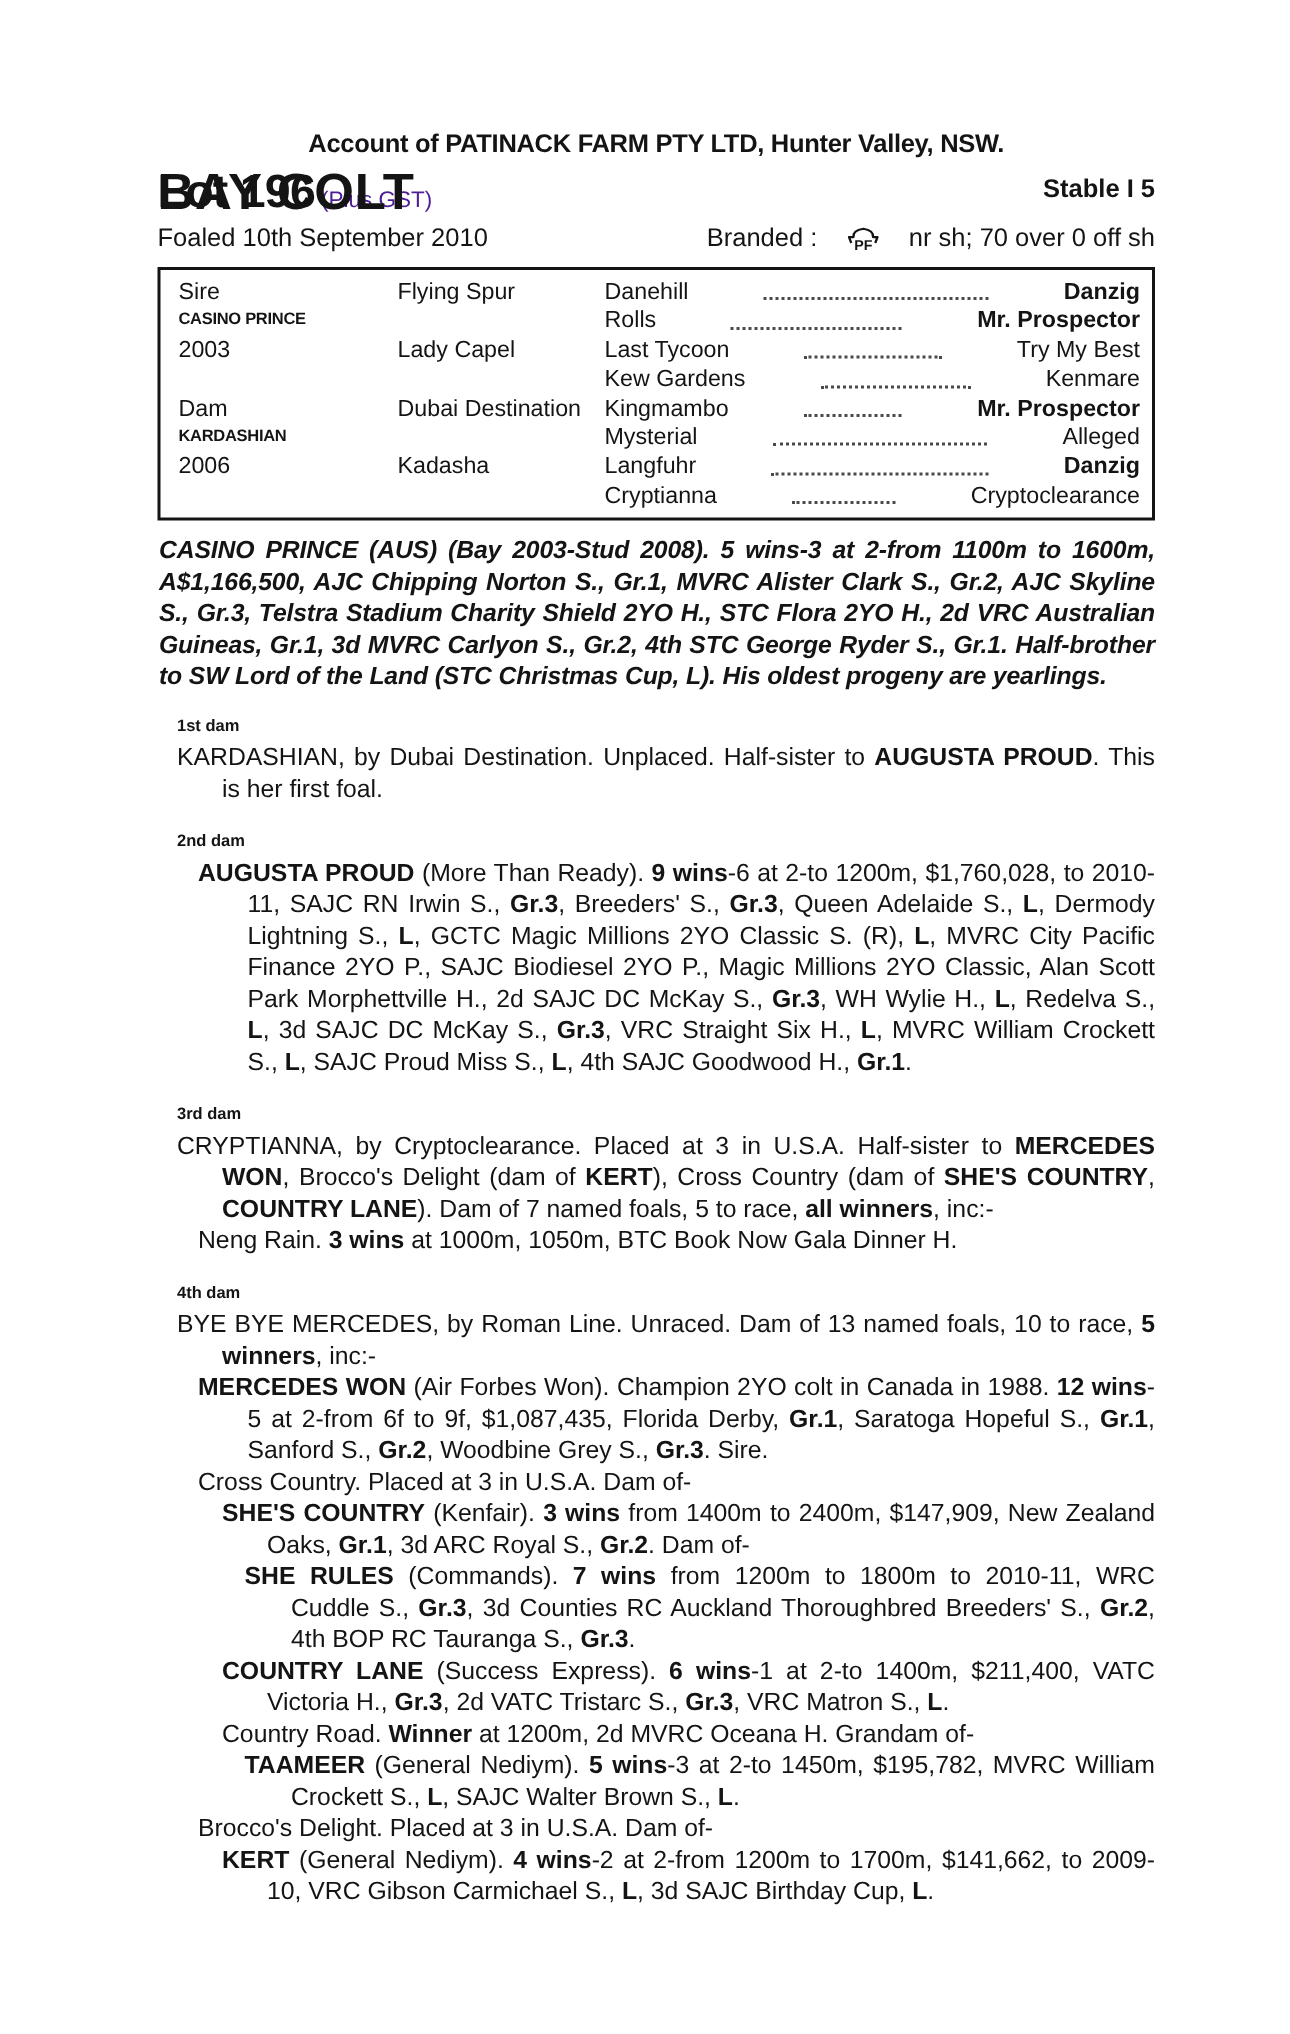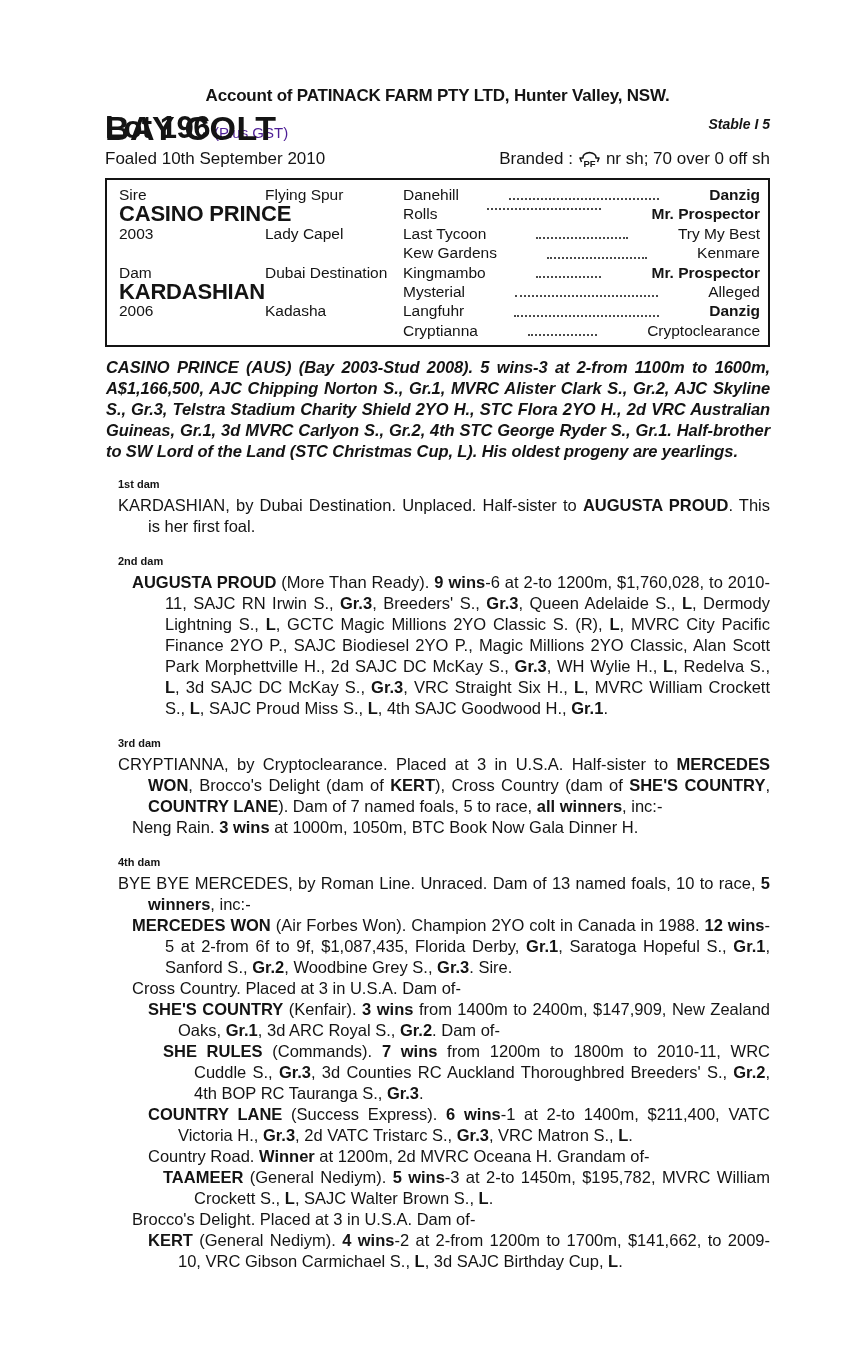--- a/index.html
+++ b/index.html
@@ -6,31 +6,31 @@
   body{width:860px;height:1356px;position:relative;overflow:hidden;
        font-family:"Liberation Sans","DejaVu Sans",sans-serif;color:#141414;}
   .col{position:absolute;left:105px;top:86px;width:665px;}
   .account{font-weight:bold;font-size:17px;text-align:center;letter-spacing:-0.2px;}
   .lot-row{position:relative;height:36px;margin-top:2px;}
   .lot-left{position:absolute;left:0;top:2px;}
   .lot-num{font-size:31px;font-weight:bold;letter-spacing:-0.5px;}
   .gst{font-size:15px;color:#4c1d95;margin-left:4px;}
   .horse-title{position:absolute;left:0;right:0;top:1px;text-align:left;
        font-size:34px;font-weight:bold;letter-spacing:0.5px;}
-  .stable{position:absolute;right:0;top:8px;font-size:14px;font-weight:bold;font-style:italic;}
+  .stable{position:absolute;right:0;top:8px;font-size:17px;font-weight:bold;}
   .foal-row{display:flex;justify-content:space-between;align-items:center;
        font-size:17px;margin-top:4px;height:22px;}
-  .branded{display:flex;align-items:center;gap:5px;}
+  .branded{display:flex;align-items:center;gap:19px;}
   .brand-svg{display:inline-block;}
   .pbox{margin-top:8px;border:2px solid #141414;box-sizing:border-box;
        padding:5px 8px 5px 12px;display:grid;
        grid-template-columns:146px 138px 1fr;grid-auto-rows:19.4px;
        font-size:15.5px;line-height:19.4px;}
   .pcell{white-space:nowrap;}
-  .pcell.bold{font-weight:bold;font-size:22px;letter-spacing:-0.2px;}
+  .pcell.bold{font-weight:bold;font-size:11px;letter-spacing:-0.2px;}
   .lrow{display:flex;white-space:nowrap;gap:48px;}
   .ldots{flex:1;position:relative;min-width:8px;}
   .ldots::after{content:"";position:absolute;left:2px;right:2px;bottom:4px;
        border-bottom:2px dotted #4a4a4a;}
   .bold{font-weight:bold;}
   .race-record{margin-top:10px;margin-left:1px;font-weight:bold;font-size:16.5px;
        line-height:21px;text-align:justify;letter-spacing:-0.1px;font-style:italic;}
   .sections{margin-top:12px;padding-left:13px;font-size:16.5px;line-height:21px;}
   .sections h3{font-size:11px;margin:14px 0 0 0;line-height:21px;}
   .sections h3:first-child{margin-top:0;}
@@ -77,21 +77,21 @@
       <div class="pcell" style="grid-area: 7 / 1;">2006</div>
       <div class="pcell" style="grid-area: 1 / 2;">Flying Spur</div>
       <div class="pcell" style="grid-area: 3 / 2;">Lady Capel</div>
       <div class="pcell" style="grid-area: 5 / 2;">Dubai Destination</div>
       <div class="pcell" style="grid-area: 7 / 2;">Kadasha</div>
       <div class="lrow" style="grid-area: 1 / 3;">
         <span>Danehill</span>
         <span class="ldots"></span>
         <span class="bold">Danzig</span>
       </div>
-      <div class="lrow" style="grid-area: 2 / 3; align-items: center;">
+      <div class="lrow" style="grid-area: 2 / 3;">
         <span>Rolls</span>
         <span class="ldots"></span>
         <span class="bold">Mr. Prospector</span>
       </div>
       <div class="lrow" style="grid-area: 3 / 3;">
         <span>Last Tycoon</span>
         <span class="ldots"></span>
         <span>Try My Best</span>
       </div>
       <div class="lrow" style="grid-area: 4 / 3;">

